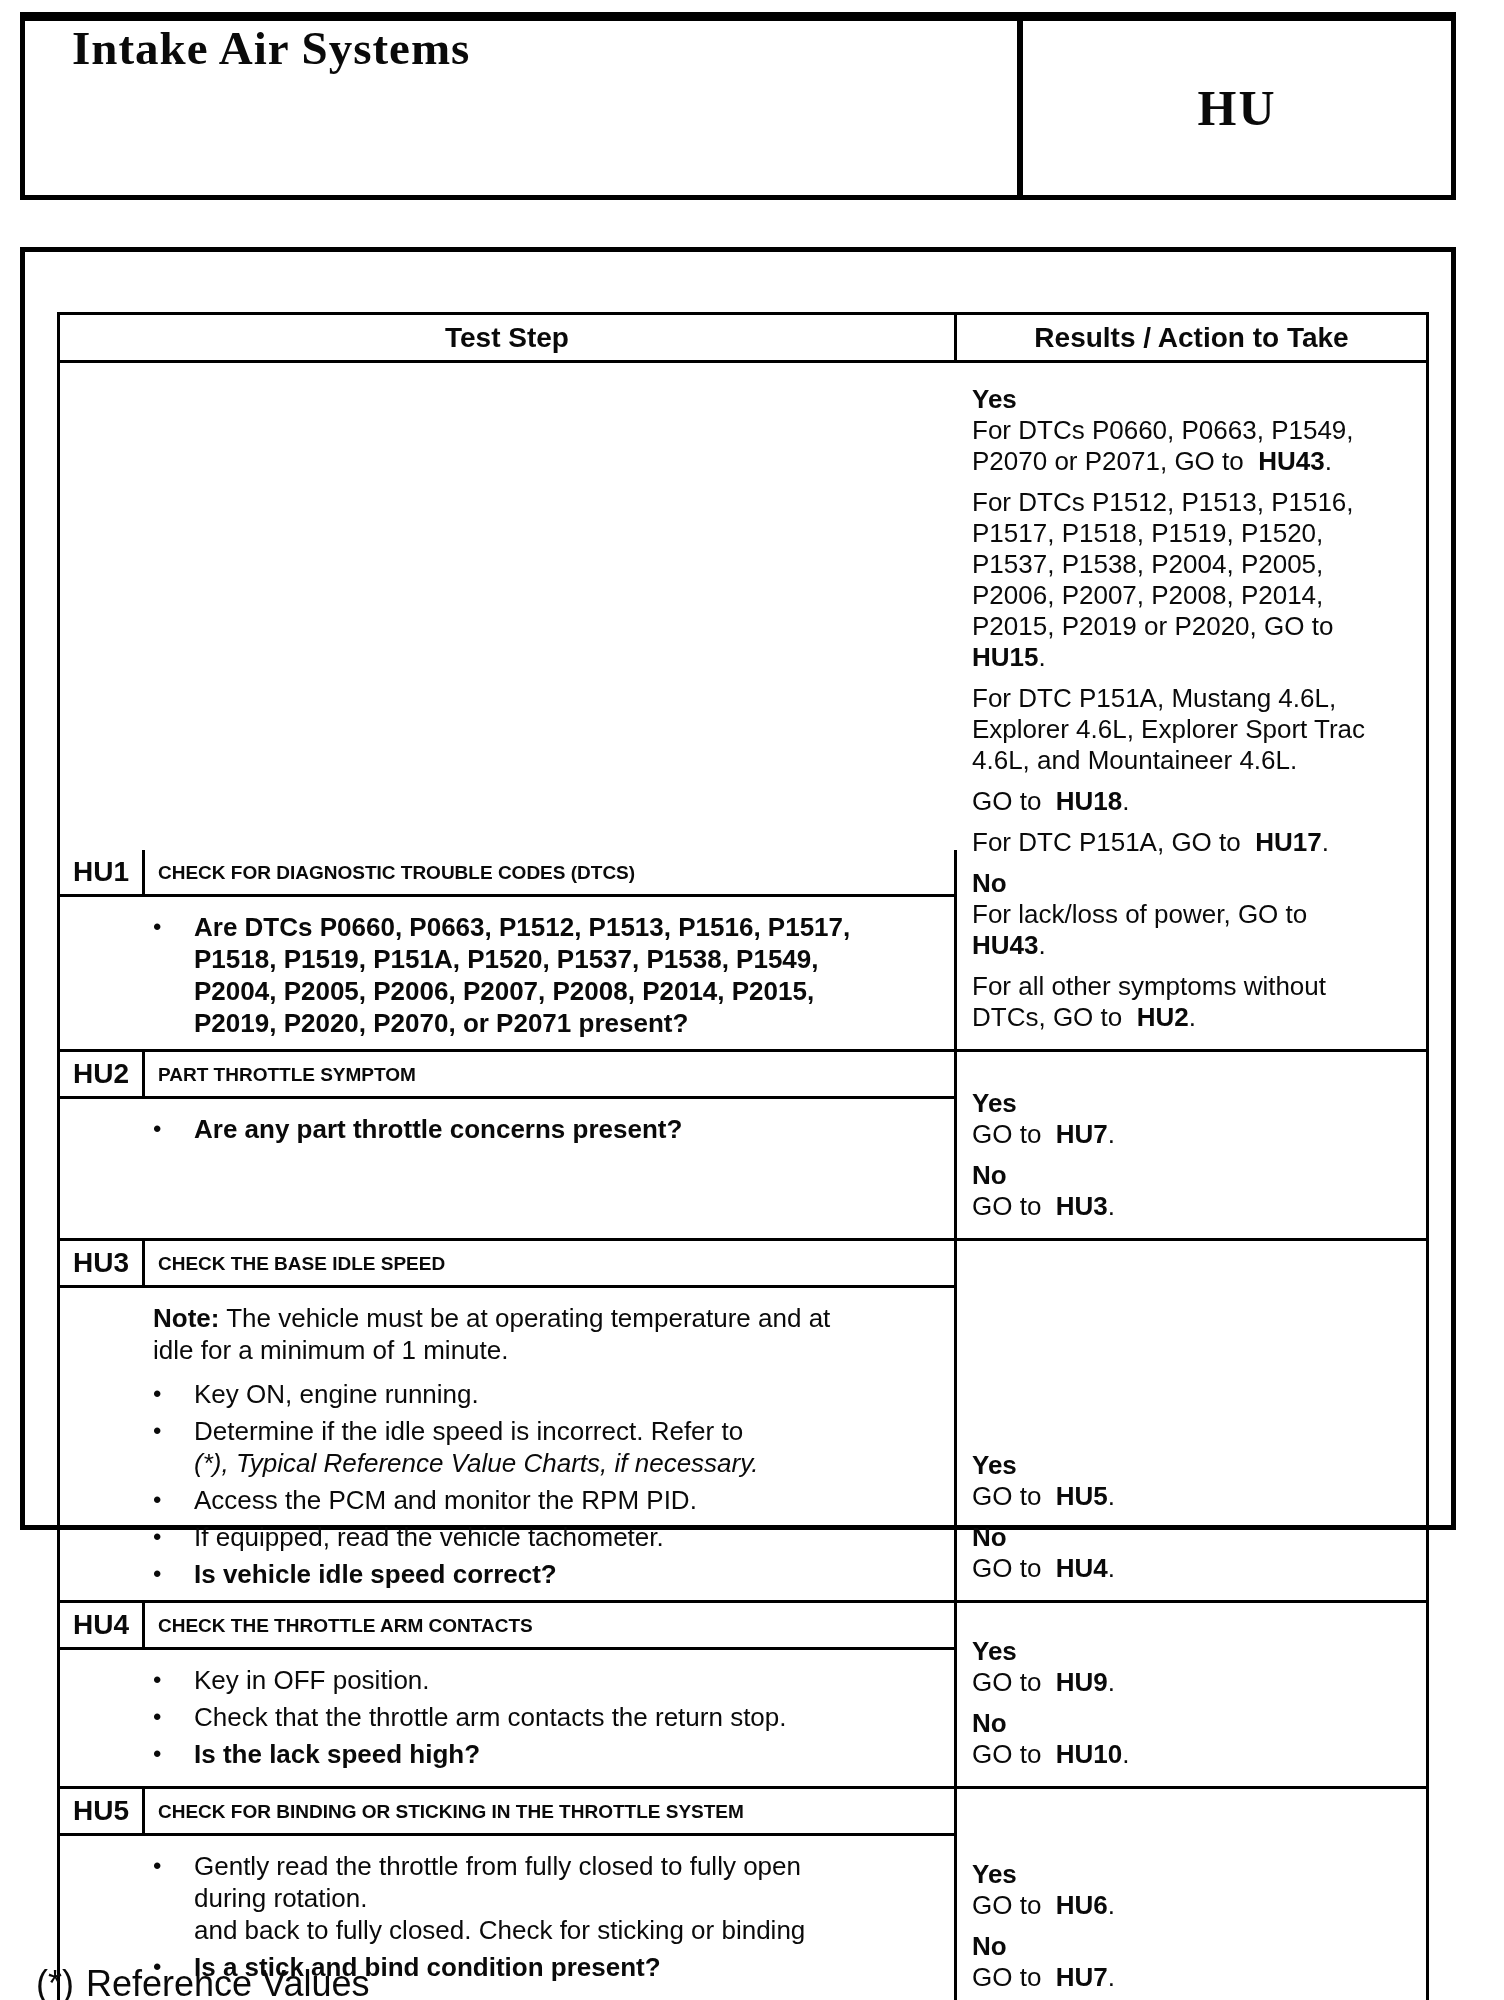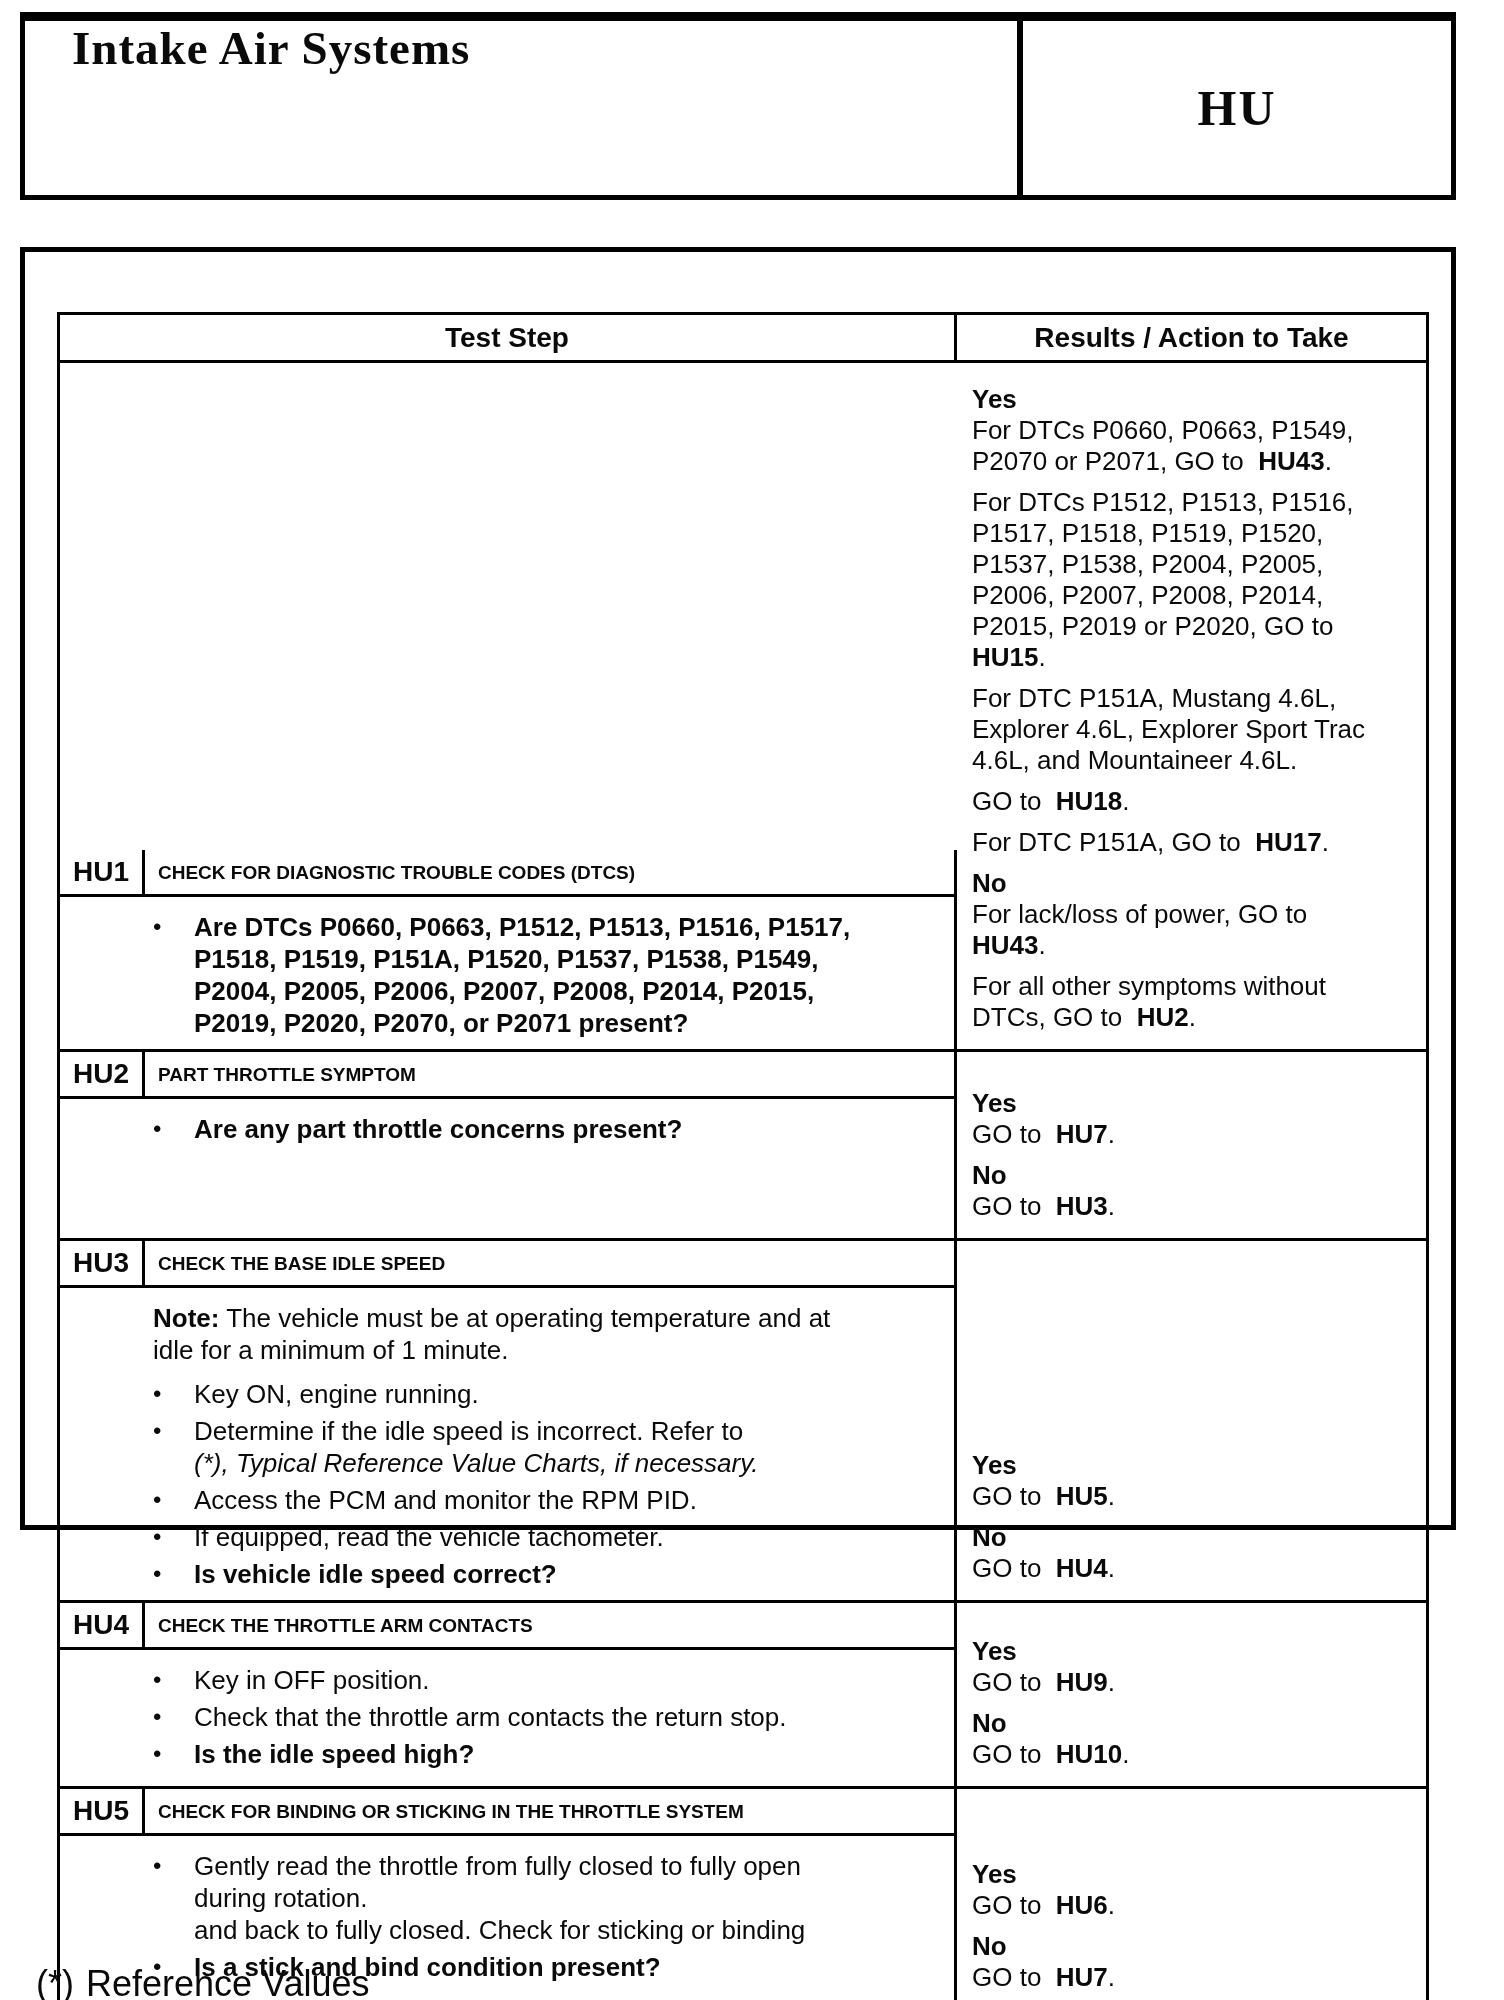--- a/index.html
+++ b/index.html
@@ -233,21 +233,21 @@
                 </div>
                 <div class="step">
                   <span class="marker">•</span>
                   <div class="stext">
                     <div class="sline"><span>Check that the throttle arm contacts the return stop.</span></div>
                   </div>
                 </div>
                 <div class="step">
                   <span class="marker">•</span>
                   <div class="stext">
-                    <div class="sline"><span class="b">Is the idle speed high?</span></div>
+                    <div class="sline"><span class="b">Is the lack speed high?</span></div>
                   </div>
                 </div>
               </div>
             </div>
             <div class="sec-right">
               <div class="rp">
                 <div class="rl"><span class="b">Yes</span></div>
                 <div class="rl"><span>GO to &nbsp;</span><span class="b">HU9</span><span>.</span></div>
               </div>
               <div class="rp">

